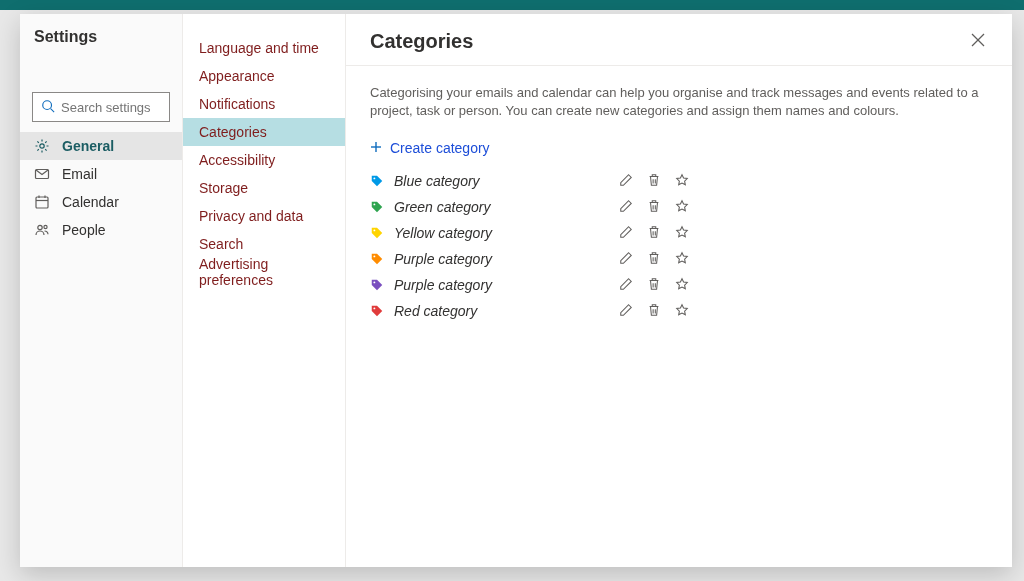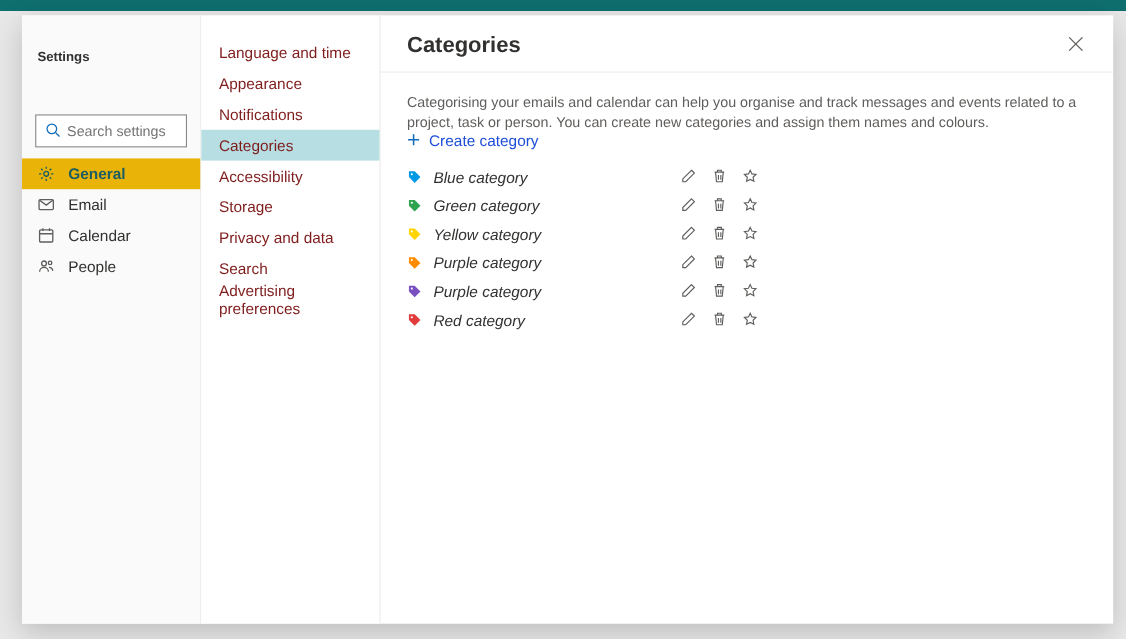--- a/index.html
+++ b/index.html
@@ -43,25 +43,24 @@
     }
     .col1 {
       width: 163px;
       background: #fafafa;
       border-right: 1px solid #edebe9;
       display: flex;
       flex-direction: column;
       padding-top: 14px;
     }
     .col1-title {
-      font-size: 12px;
+      font-size: 16px;
       font-weight: 600;
       padding: 0 14px 14px 14px;
       color: #323130;
-      margin-top: 16px;
     }
     .search-wrap {
       padding: 0 12px 10px 12px;
       margin-top: 32px;
     }
     .search-box {
       display: flex;
       align-items: center;
       border: 1px solid #8a8886;
       background: #fff;
@@ -85,21 +84,21 @@
     .nav1 li {
       display: flex;
       align-items: center;
       height: 28px;
       padding: 0 14px;
       cursor: pointer;
       gap: 12px;
       color: #323130;
     }
     .nav1 li.active {
-      background: #eab308;
+      background: #e5e5e5;
       font-weight: 600;
       color: #1b5d63;
     }
     .nav1 .ic {
       width: 16px;
       height: 16px;
       display: flex;
       align-items: center;
       justify-content: center;
       color: #605e5c;
@@ -153,21 +152,21 @@
       align-items: center;
       justify-content: center;
     }
     .col3-body {
       padding: 18px 24px;
     }
     .desc {
       font-size: 13px;
       color: #605e5c;
       line-height: 1.4;
-      margin-bottom: 0;
+      margin-bottom: 20px;
       max-width: 640px;
     }
     .create-link {
       display: inline-flex;
       align-items: center;
       gap: 8px;
       color: #1d4ed8;
       cursor: pointer;
       font-size: 14px;
       margin-bottom: 12px;

